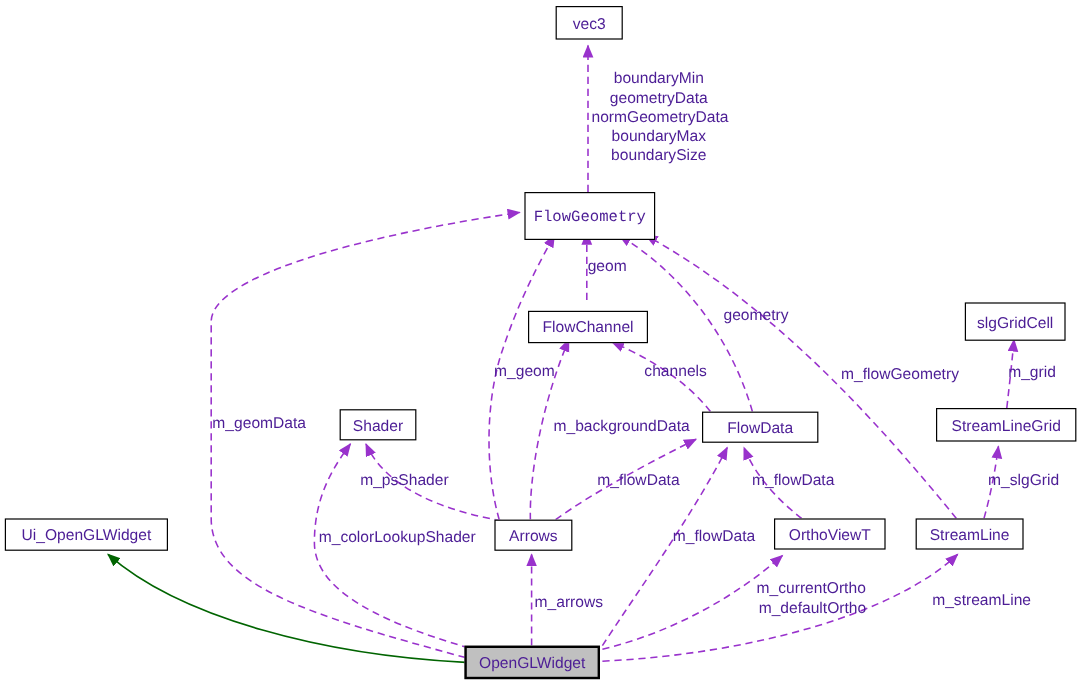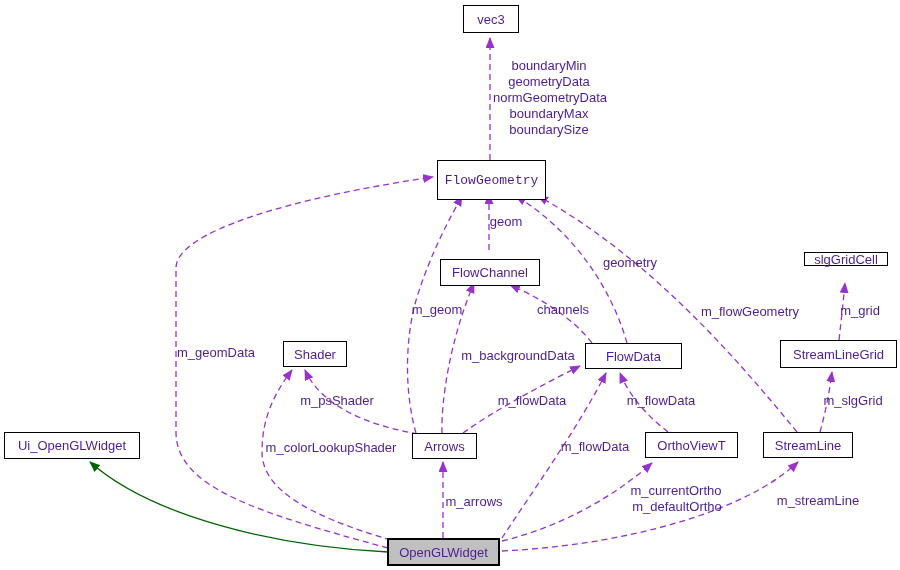--- a/index.html
+++ b/index.html
@@ -46,21 +46,21 @@
       <path d="M502,551 C625,545 745,512 798,462" marker-end="url(#arrow-purple)"></path>
       <path d="M820,432 C825,414 829,395 832,372" marker-end="url(#arrow-purple)"></path>
       <path d="M839,340 C841,322 843,305 845,283" marker-end="url(#arrow-purple)"></path>
     </g>
     <path d="M388,552 C270,546 150,515 90,462" fill="none" stroke="#006400" stroke-width="1.3" marker-end="url(#arrow-green)"></path>
   </svg>
 
   <div class="node" style="left:463px;top:5px;width:56px;height:28px;">vec3</div>
   <div class="node" style="left:437px;top:160px;width:109px;height:40px;font-family:Liberation Mono, monospace;">FlowGeometry</div>
   <div class="node" style="left:440px;top:259px;width:100px;height:27px;">FlowChannel</div>
-  <div class="node" style="left:804px;top:252px;width:84px;height:14px;">slgGridCell</div>
+  <div class="node" style="left:804px;top:252px;width:84px;height:32px;">slgGridCell</div>
   <div class="node" style="left:283px;top:341px;width:64px;height:26px;">Shader</div>
   <div class="node" style="left:585px;top:343px;width:97px;height:26px;">FlowData</div>
   <div class="node" style="left:780px;top:340px;width:117px;height:28px;">StreamLineGrid</div>
   <div class="node" style="left:4px;top:432px;width:136px;height:27px;">Ui_OpenGLWidget</div>
   <div class="node" style="left:412px;top:433px;width:65px;height:26px;">Arrows</div>
   <div class="node" style="left:645px;top:432px;width:93px;height:26px;">OrthoViewT</div>
   <div class="node" style="left:763px;top:432px;width:90px;height:26px;">StreamLine</div>
   <div class="node highlight" style="left:387px;top:538px;width:113px;height:28px;">OpenGLWidget</div>
 
   <div class="elabel" style="left:549px;top:65px;">boundaryMin</div>

